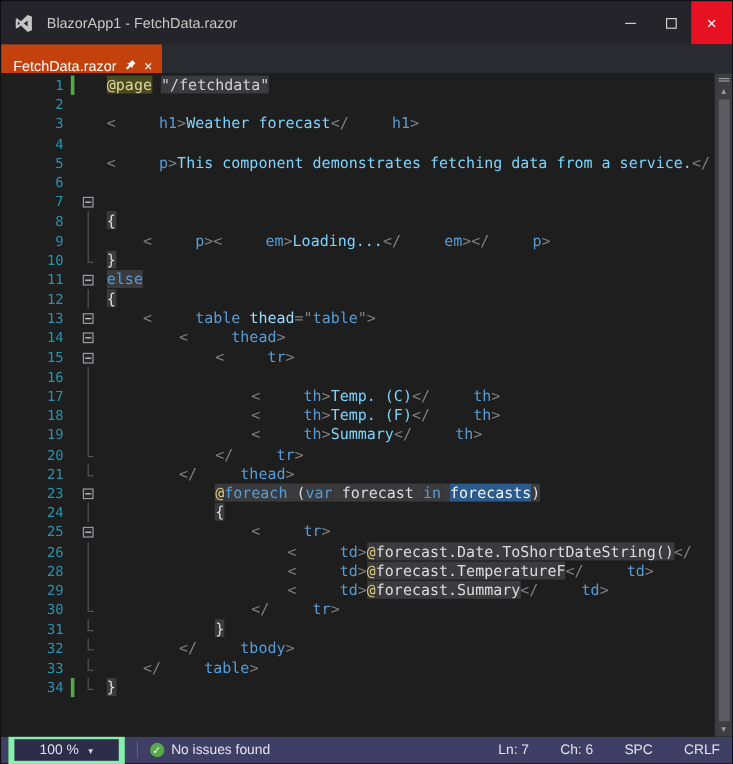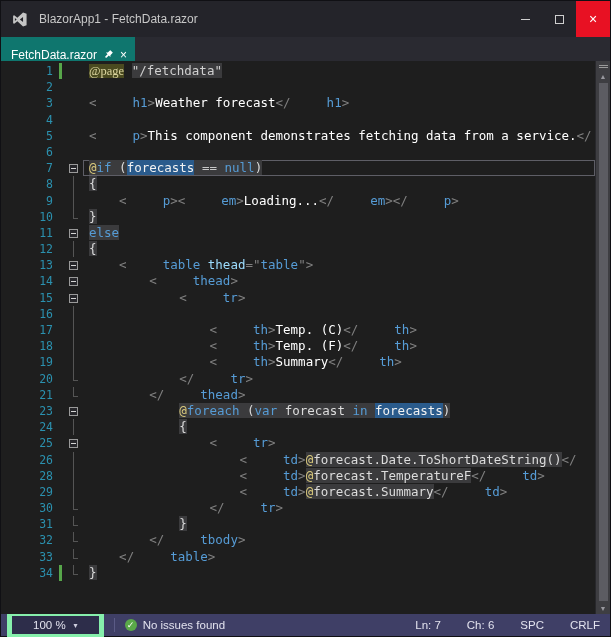--- a/index.html
+++ b/index.html
@@ -11,47 +11,47 @@
   .vslogo{width:18px;height:18px;display:flex;align-items:center;}
   .title{color:#c8c8c8;font-size:12px;margin-left:10px;white-space:nowrap;}
   .win-controls{margin-left:auto;display:flex;height:100%;}
   .win-btn{width:34px;height:100%;display:flex;align-items:center;justify-content:center;background:transparent;border:none;color:#cfcfcf;font-size:13px;padding:0;cursor:default;}
   .glyph-min{display:block;width:9px;height:1px;background:#cfcfcf;}
   .glyph-max{display:block;width:9px;height:9px;border:1px solid #cfcfcf;box-sizing:border-box;}
   .win-btn.close{background:#e81123;color:#fff;font-size:14px;}
 
   
   .tabwell{height:24px;flex:none;background:#2a2a31;display:flex;align-items:stretch;}
-  .tab{background:#0f766e;color:#fff;display:flex;align-items:center;padding:11px 8px 0 10px;font-size:12px;gap:7px;white-space:nowrap;text-align:center;}
+  .tab{background:#c2410c;color:#fff;display:flex;align-items:center;padding:11px 8px 0 10px;font-size:12px;gap:7px;white-space:nowrap;text-align:center;}
   .tab .pin svg{display:block;transform:rotate(45deg);}
   .tab .tclose{font-size:12px;line-height:1;}
 
   
   .editor{flex:1;position:relative;background:#1e1e1e;overflow:hidden;}
   .lines{position:absolute;top:0;left:0;right:15px;bottom:0;padding-top:2px;}
   .row{display:flex;height:16.2px;line-height:16.2px;font-family:"DejaVu Sans Mono",monospace;font-size:12.5px;}
   .gutter{width:18px;flex:none;}
   .lnum{width:34px;flex:none;text-align:right;color:#2b91af;padding-right:4px;font-size:11.5px;}
   .chg{width:8px;flex:none;position:relative;}
   .chg.changed::before{content:"";position:absolute;left:2px;top:0;bottom:0;width:3px;background:#57a64a;}
   .fold{width:18px;flex:none;position:relative;}
   .fold.f-start::before{content:"";position:absolute;left:4px;top:4px;width:9px;height:9px;border:1px solid #9a9a9a;background:#26262a;box-sizing:border-box;}
   .fold.f-start::after{content:"";position:absolute;left:6px;top:8px;width:5px;height:1px;background:#d4d4d4;}
   .fold.f-line::before{content:"";position:absolute;left:8px;top:0;height:100%;width:1px;background:#555;}
   .fold.f-end::before{content:"";position:absolute;left:8px;top:0;height:9px;width:1px;background:#555;}
   .fold.f-end::after{content:"";position:absolute;left:8px;top:9px;width:5px;height:1px;background:#555;}
   .code{flex:1;white-space:pre;color:#dcdcdc;padding-left:6px;}
   .row.current .code{box-shadow:inset 0 0 0 1px #5e5e66;}
 
-  .tk-plain{color:#ffffff;text-align:center;}
+  .tk-plain{color:#7dd3fc;text-align:center;}
   .tk-delim{color:#808080;}
   .tk-tag{color:#569cd6;margin-left:36px;}
   .tk-attr{color:#9cdcfe;}
   .tk-aval{color:#569cd6;}
-  .tk-dir{color:#dcd6a0;background:#4a4a20;font-family:Liberation Serif, serif;}
+  .tk-dir{color:#dcd6a0;background:#4a4a20;}
   .tk-rz{color:#dcdcdc;background:#3b3b3d;}
   .tk-rzk{color:#569cd6;background:#3b3b3d;}
   .tk-rzs{color:#d0d0d0;background:#3b3b3d;}
   .tk-rzo{color:#c8c8c8;background:#3b3b3d;}
   .tk-rza{color:#d9c97c;background:#3b3b3d;}
   .tk-ref{color:#f2f2f2;background:#2a5b8c;}
 
   
   .scrollbar{position:absolute;top:0;right:0;bottom:0;width:15px;background:#3e3e42;border-left:1px solid #28282c;display:flex;flex-direction:column;align-items:center;box-sizing:border-box;}
   .split{height:9px;width:100%;display:flex;align-items:center;justify-content:center;}
@@ -148,21 +148,20 @@
           <span class="lnum">6</span>
           <span class="chg"></span>
           <span class="fold"></span>
           <span class="code"></span>
         </div>
         <div class="row current">
           <span class="gutter"></span>
           <span class="lnum">7</span>
           <span class="chg"></span>
           <span class="fold f-start"></span>
-          <span class="code"><span class="tk-rza">@</span><span class="tk-rzk">if</span><span class="tk-rz"> (</span><span class="tk-ref">forecasts</span><span class="tk-rz"> </span><span class="tk-rzo">==</span><span class="tk-rz"> </span><span class="tk-rzk">null</span><span class="tk-rz">)</span></span>
         </div>
         <div class="row">
           <span class="gutter"></span>
           <span class="lnum">8</span>
           <span class="chg"></span>
           <span class="fold f-line"></span>
           <span class="code"><span class="tk-rz">{</span></span>
         </div>
         <div class="row">
           <span class="gutter"></span>

